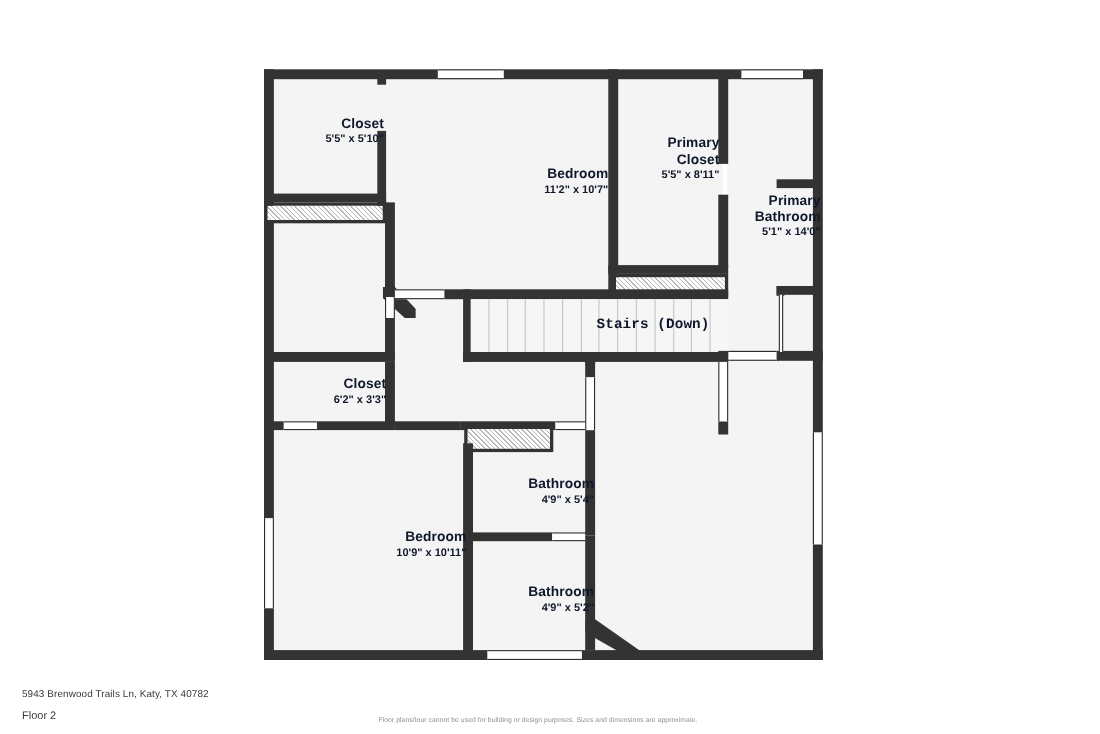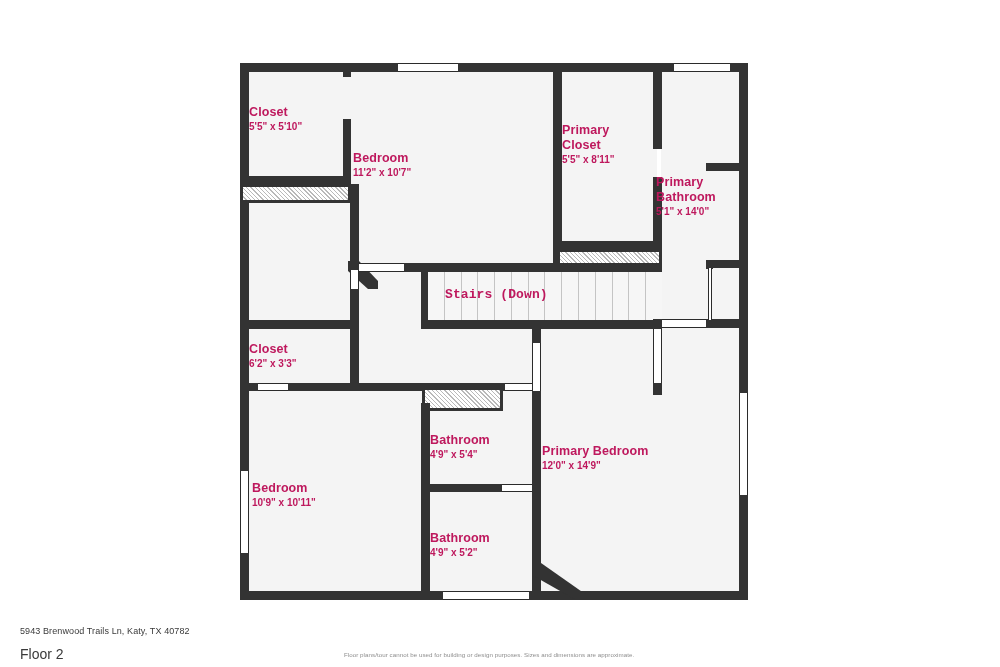--- a/index.html
+++ b/index.html
@@ -68,22 +68,22 @@
     border-right: 1px solid #c4c4c4;
   }
   .tread:last-child { border-right: none; }
 
   
   .diag { position: absolute; }
 
   
   .label {
     position: absolute;
-    text-align: left;
-    color: #be185d;
+    text-align: right;
+    color: #0f172a;
     line-height: 1.18;
     white-space: nowrap;
     pointer-events: none;
   }
   .label .name {
     font-size: 12.5px;
     font-weight: 700;
     letter-spacing: 0.1px;
     display: block;
   }
@@ -97,21 +97,21 @@
   .label.inline { white-space: nowrap; font-family: Liberation Mono, monospace; }
   .label.inline .name { font-size: 13px; }
 
   
   #addr {
     position: absolute; left: 20px; top: 626px;
     font-size: 9px; color: #3a3a3a; letter-spacing: 0.1px;
   }
   #floorlabel {
     position: absolute; left: 20px; top: 646px;
-    font-size: 14px; color: #3a3a3a;
+    font-size: 10px; color: #3a3a3a;
   }
   #disclaimer {
     position: absolute; left: 344px; top: 651px;
     font-size: 6.2px; color: #8e8e8e; letter-spacing: 0.05px;
   }
 </style>
 </head>
 <body>
 
 <div id="stage">
@@ -271,24 +271,20 @@
     <div class="label" style="left:190px; top:370px; width:110px;">
       <span class="name">Bathroom</span>
       <span class="dims">4'9" x 5'4"</span>
     </div>
 
     <div class="label" style="left:190px; top:468px; width:110px;">
       <span class="name">Bathroom</span>
       <span class="dims">4'9" x 5'2"</span>
     </div>
 
-    <div class="label" style="left:302px; top:381px; width:196px;">
-      <span class="name">Primary Bedroom</span>
-      <span class="dims">12'0" x 14'9"</span>
-    </div>
 
   </div>
 
   <div id="addr">5943 Brenwood Trails Ln, Katy, TX 40782</div>
   <div id="floorlabel">Floor 2</div>
   <div id="disclaimer">Floor plans/tour cannot be used for building or design purposes. Sizes and dimensions are approximate.</div>
 
 </div>
 
 </body></html>

